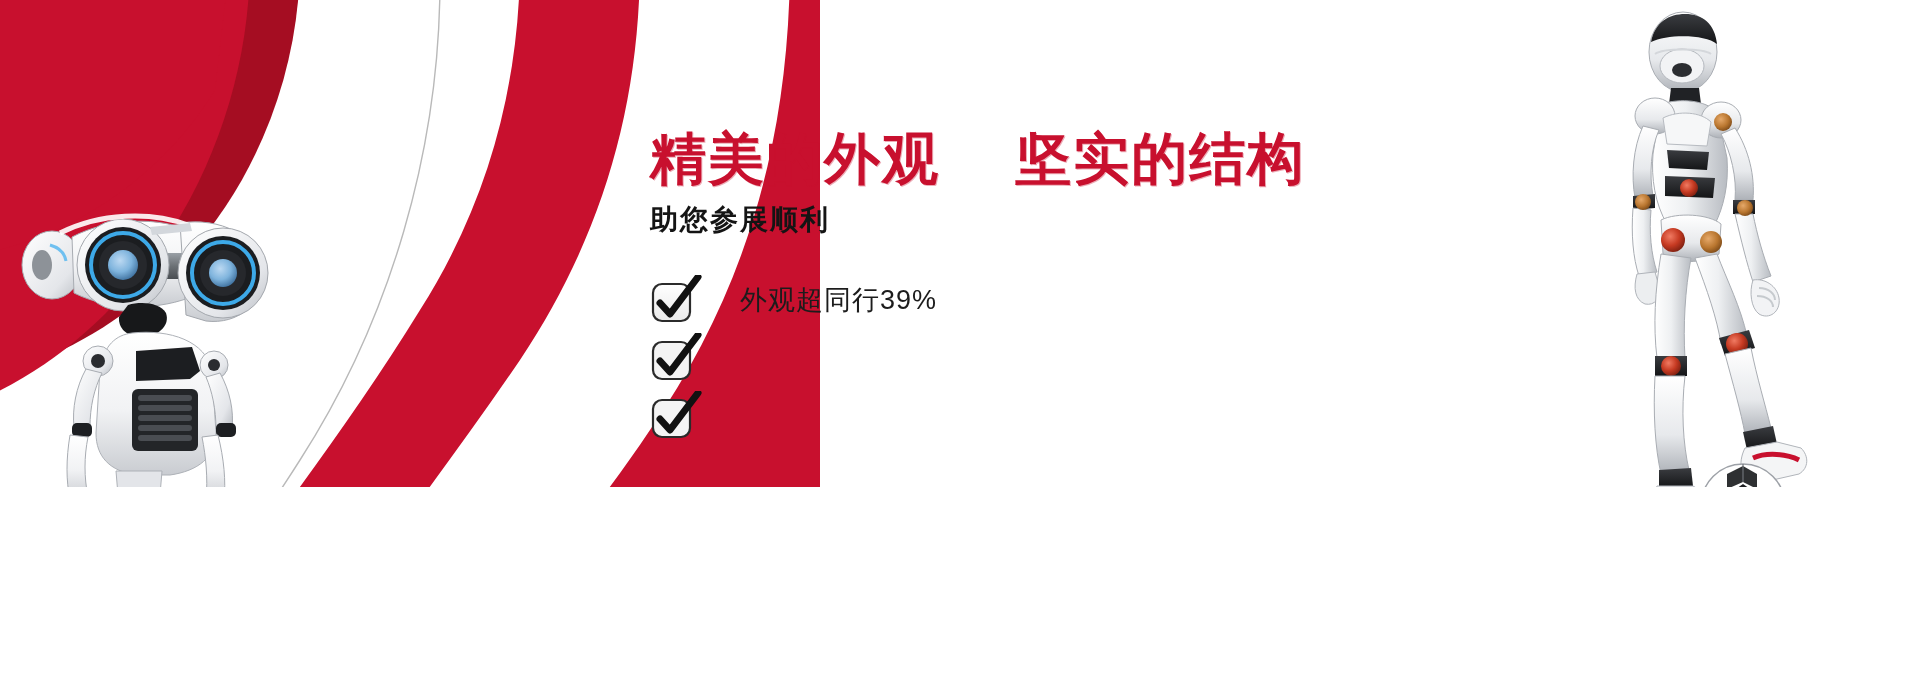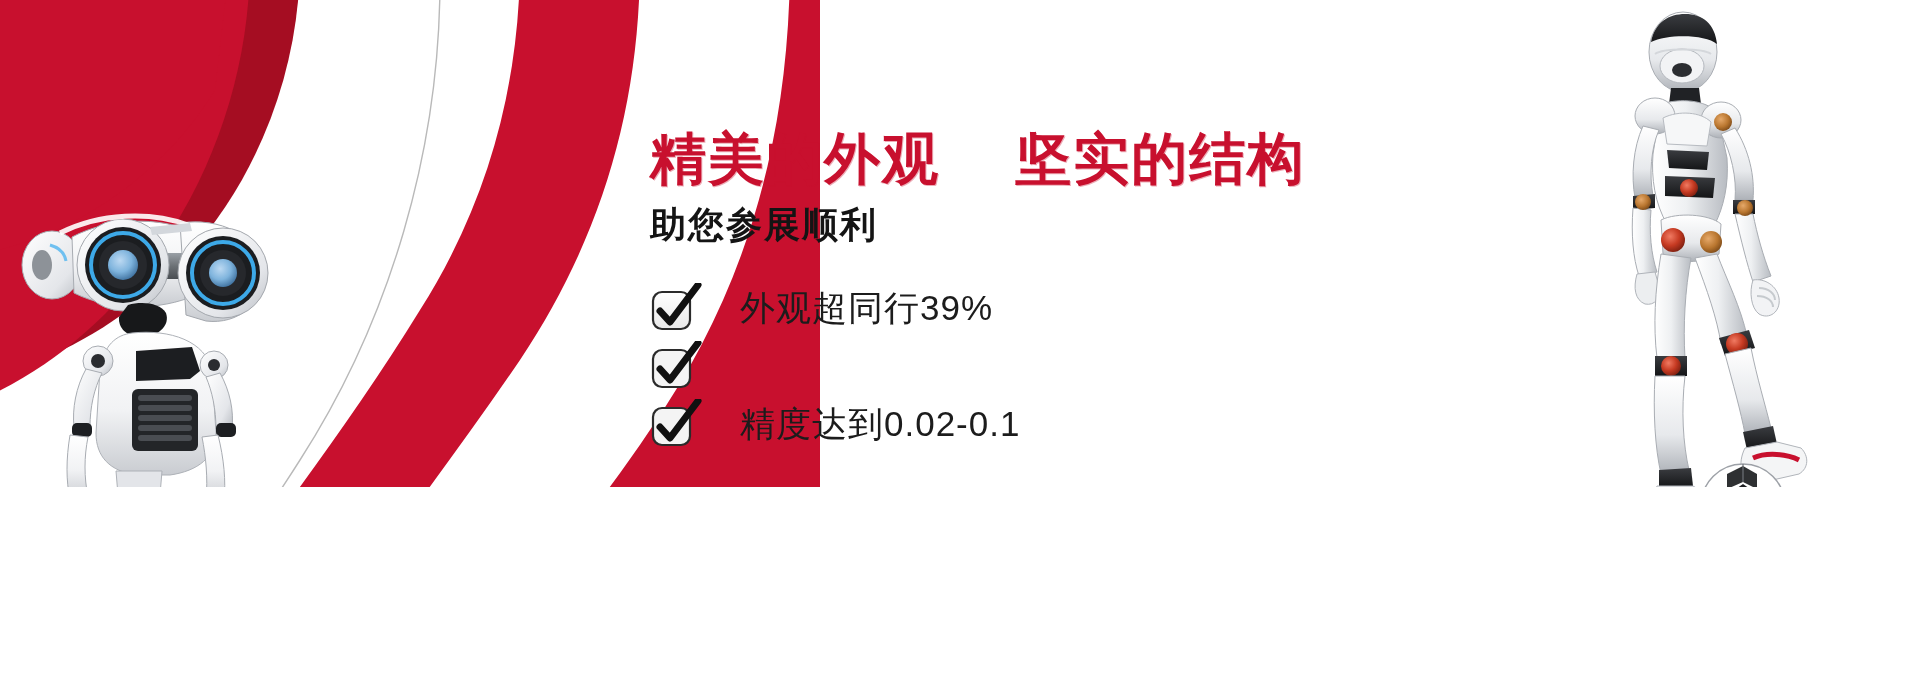--- a/index.html
+++ b/index.html
@@ -25,35 +25,35 @@
   
   .copy{position:absolute;left:650px;top:128px;width:900px;}
   .headline{
     font-size:56px;font-weight:bold;color:#c8102e;
     letter-spacing:2px;line-height:1.12;white-space:nowrap;
     margin:0 0 14px 0;
     text-shadow:1px 1px 0 rgba(200,16,46,.35);
   }
   .headline .gap{display:inline-block;width:40px;}
   .subhead{
-    font-size:36px;font-weight:bold;color:#141414;
+    font-size:28px;font-weight:bold;color:#141414;
     letter-spacing:2px;line-height:1.1;white-space:nowrap;
     margin:0 0 44px 0;
   }
   .bullets{list-style:none;margin:0;padding:0;}
   .bullet{
     display:flex;align-items:center;
     margin-bottom:18px;height:40px;
   }
   .check-icon{
     position:relative;width:40px;height:38px;flex:0 0 40px;margin-right:50px;
   }
   .check-icon svg{position:absolute;left:0;top:-6px;}
   .bullet-text{
-    font-size:35px;color:#1c1c1c;letter-spacing:1px;
+    font-size:27px;color:#1c1c1c;letter-spacing:1px;
     font-weight:normal;white-space:nowrap;
   }
 </style>
 </head>
 <body>
 
 <div class="banner">
 
   <div class="red-art">
     <svg width="820" height="687" viewBox="0 0 820 687" xmlns="http://www.w3.org/2000/svg">
@@ -239,21 +239,20 @@
         </span>
       </li>
 
       <li class="bullet">
         <span class="check-icon">
           <svg width="52" height="50" viewBox="0 0 52 50" xmlns="http://www.w3.org/2000/svg">
             <rect x="3" y="9" width="37" height="37" rx="9" fill="#f4f4f4" stroke="#2b2b2b" stroke-width="2.2"></rect>
             <path d="M 10 28 L 20 39 L 48 2" fill="none" stroke="#111111" stroke-width="7" stroke-linecap="round" stroke-linejoin="round"></path>
           </svg>
         </span>
-        <span class="bullet-text">精度达到0.02-0.1</span>
       </li>
 
     </ul>
   </div>
 
   <div class="bot-humanoid">
     <svg width="300" height="545" viewBox="0 0 300 545" xmlns="http://www.w3.org/2000/svg">
       <defs>
         <linearGradient id="hShell" x1="0" y1="0" x2="1" y2="0">
           <stop offset="0%" stop-color="#ffffff"></stop>

